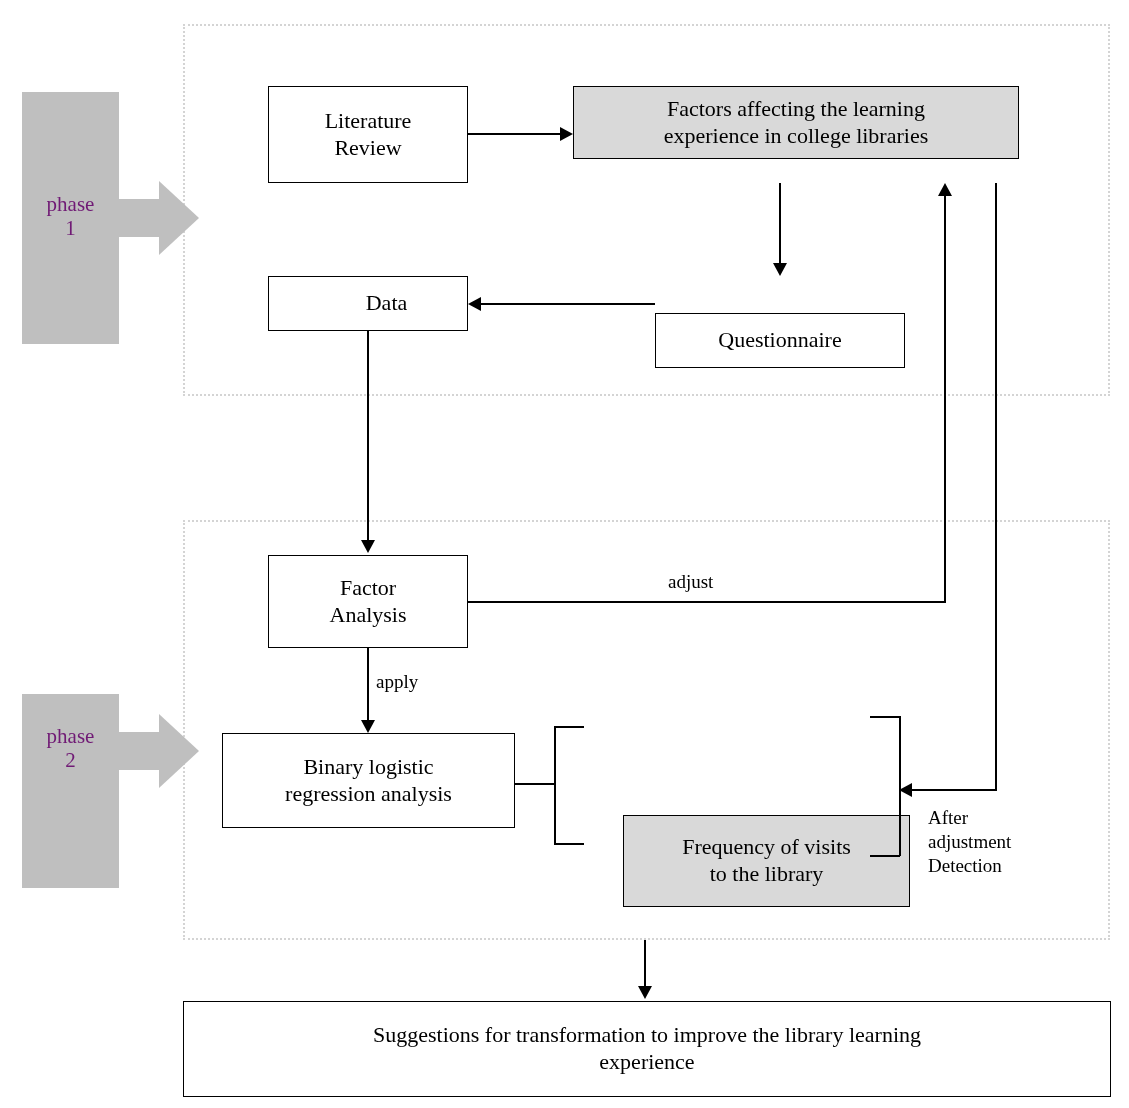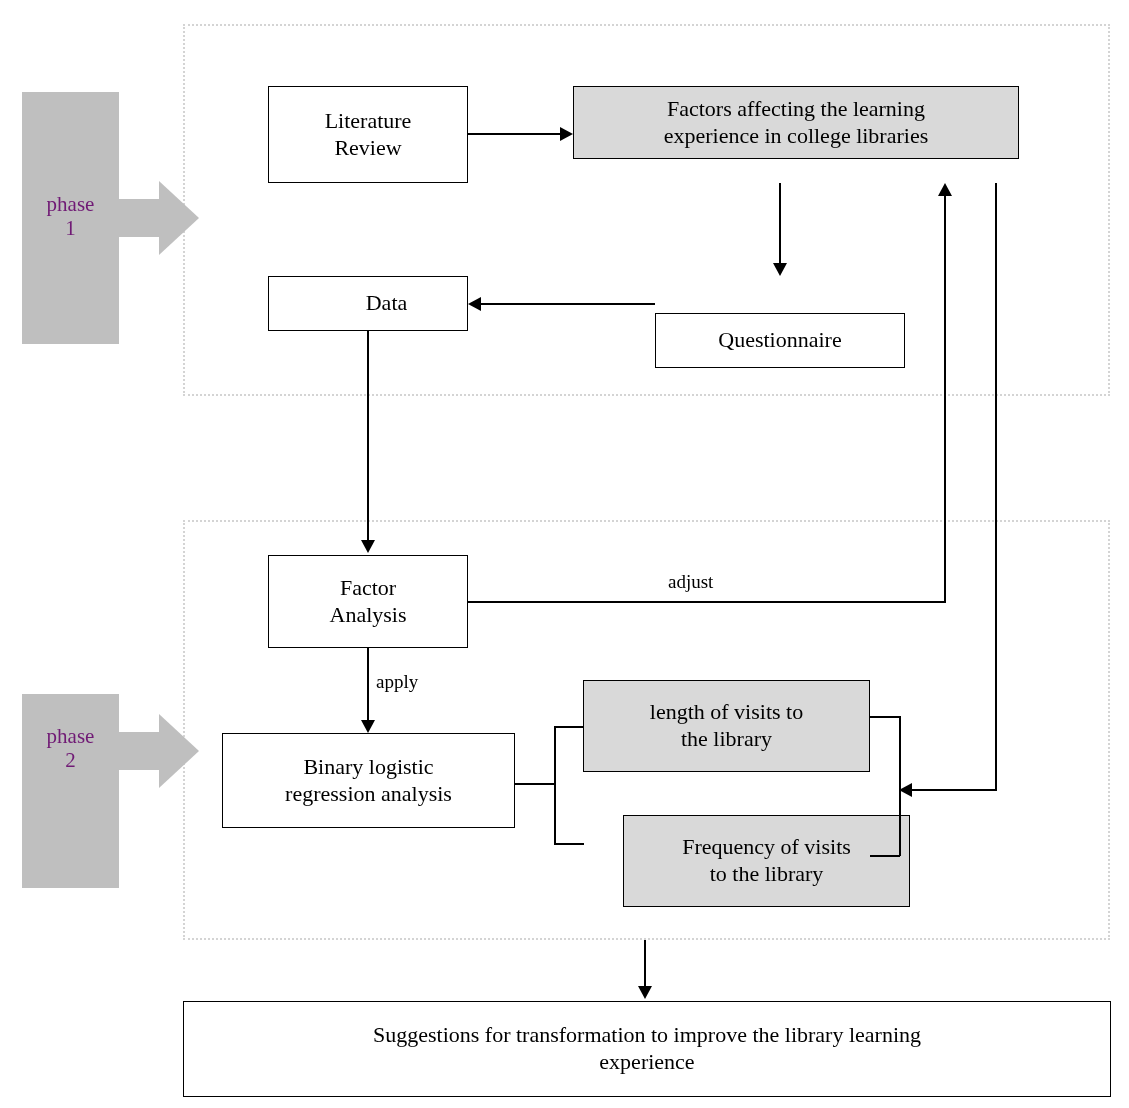--- a/index.html
+++ b/index.html
@@ -175,22 +175,20 @@
 
   <div class="line v" style="left:367px; top:331px; height:209px;"></div>
   <div class="arrowhead down" style="left:361px; top:540px;"></div>
 
   <div class="node" style="left:268px; top:555px; width:200px; height:93px;">Factor
 Analysis</div>
 
   <div class="node" style="left:222px; top:733px; width:293px; height:95px;">Binary logistic
 regression analysis</div>
 
-  <div class="node shaded" style="left:583px; top:680px; width:287px; height:92px;">length of visits to
-the library</div>
 
   <div class="node shaded" style="left:583px; top:815px; width:287px; height:92px;margin-left:40px;">Frequency of visits
 to the library</div>
 
   <div class="line v" style="left:367px; top:648px; height:72px;"></div>
   <div class="arrowhead down" style="left:361px; top:720px;"></div>
   <div class="edge-label" style="left:376px; top:670px;">apply</div>
 
   <div class="line h" style="left:468px; top:601px; width:478px;"></div>
   <div class="line v" style="left:944px; top:196px; height:406px;"></div>
@@ -202,20 +200,23 @@
   <div class="line h" style="left:554px; top:726px; width:30px;"></div>
   <div class="line h" style="left:554px; top:843px; width:30px;"></div>
 
   <div class="line h" style="left:870px; top:716px; width:30px;"></div>
   <div class="line h" style="left:870px; top:855px; width:30px;"></div>
   <div class="line v" style="left:899px; top:716px; height:140px;"></div>
 
   <div class="line v" style="left:995px; top:183px; height:607px;"></div>
   <div class="line h" style="left:912px; top:789px; width:85px;"></div>
   <div class="arrowhead left" style="left:899px; top:783px;"></div>
+  <div class="edge-label" style="left:928px; top:806px;">After
+adjustment
+Detection</div>
 
   <div class="line v" style="left:644px; top:940px; height:46px;"></div>
   <div class="arrowhead down" style="left:638px; top:986px;"></div>
 
   <div class="node" style="left:183px; top:1001px; width:928px; height:96px; font-size:22px;">Suggestions for transformation to improve the library learning
 experience</div>
 
 </div>
 
 </body></html>

